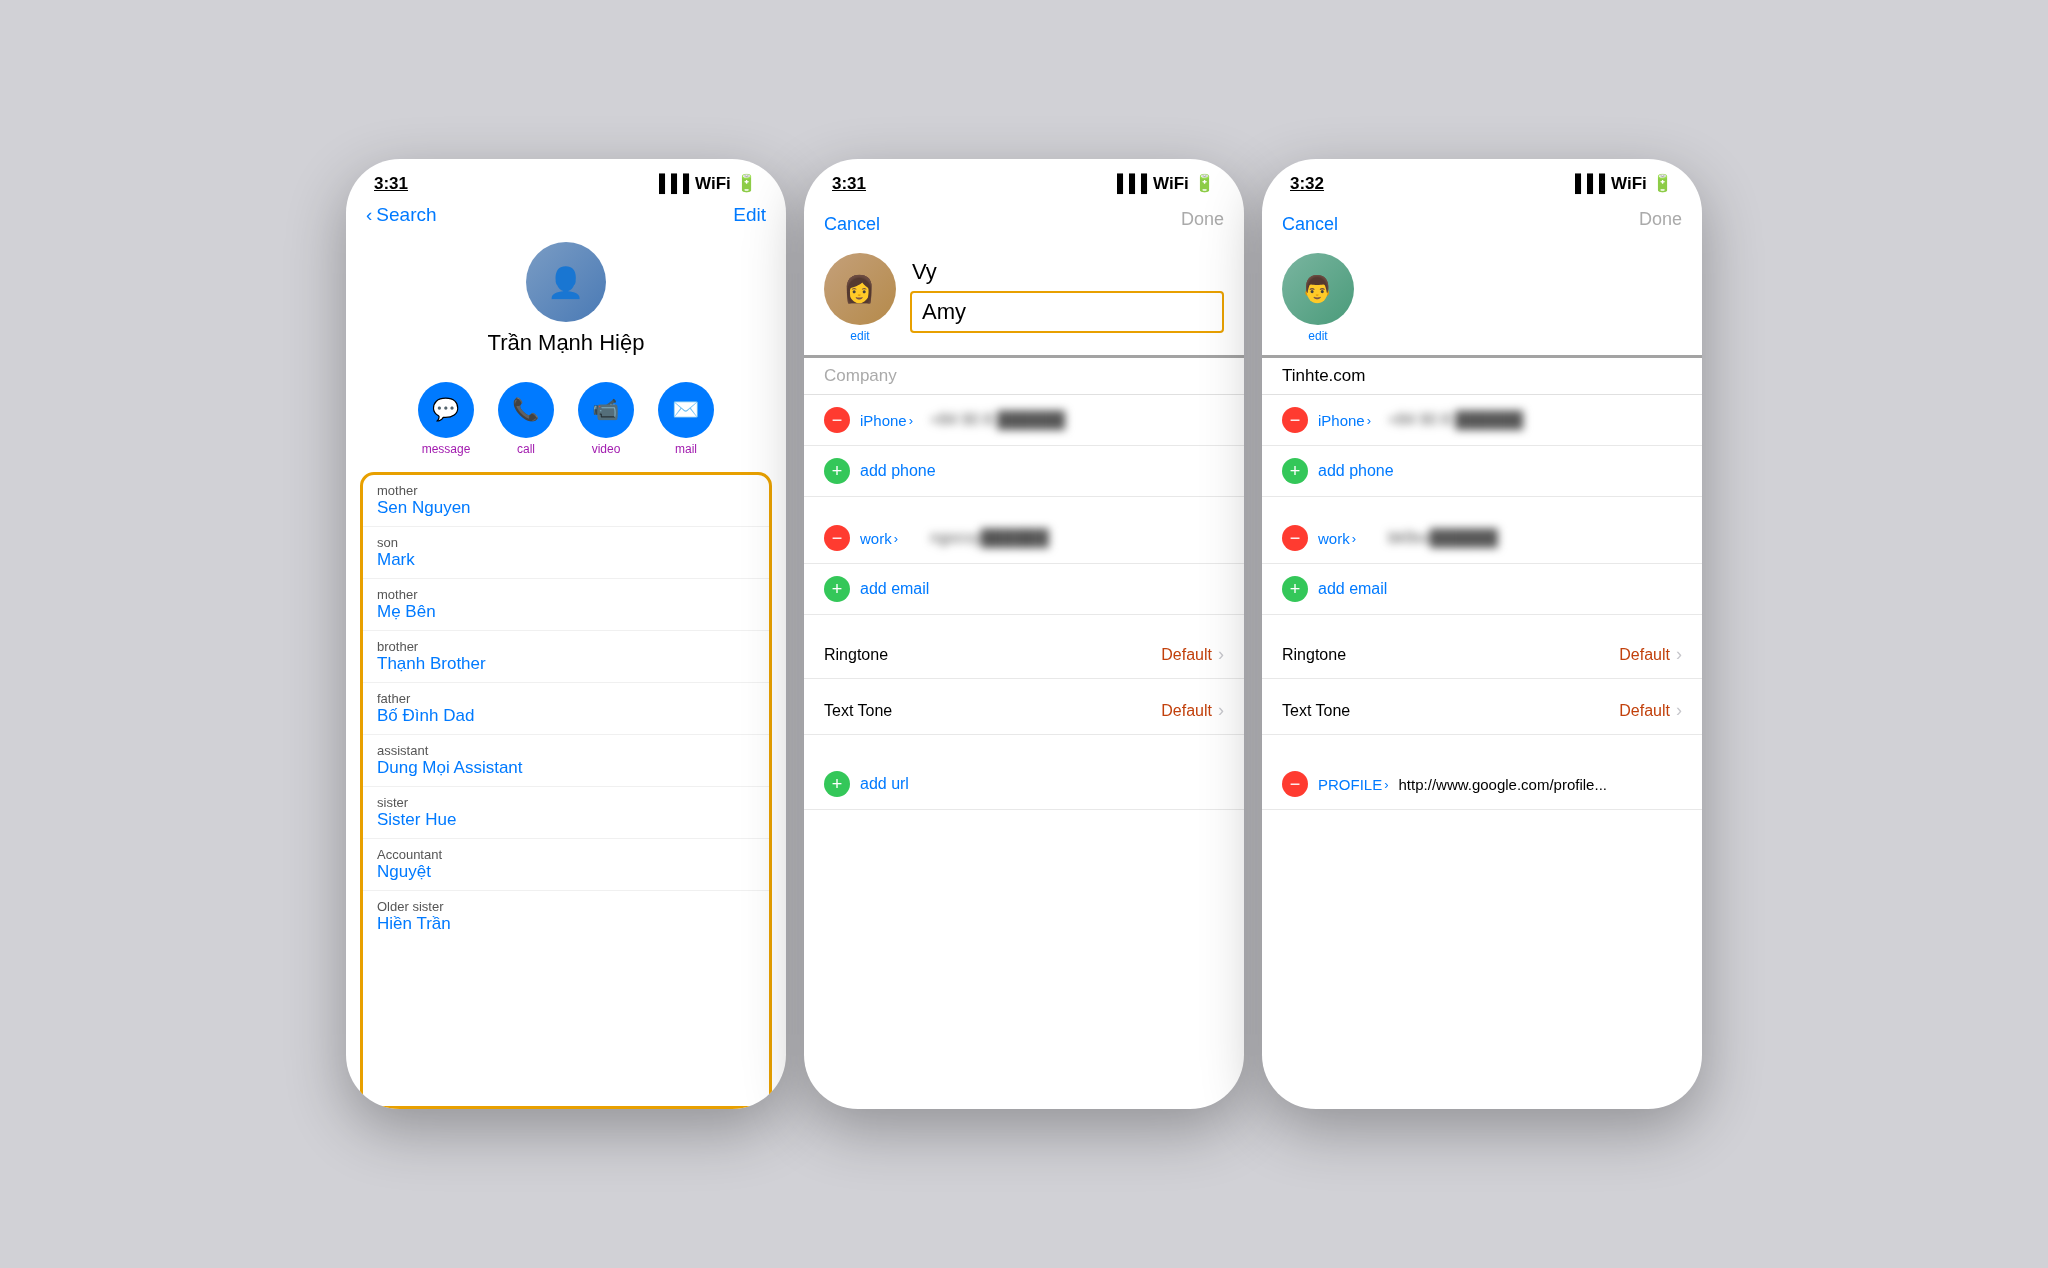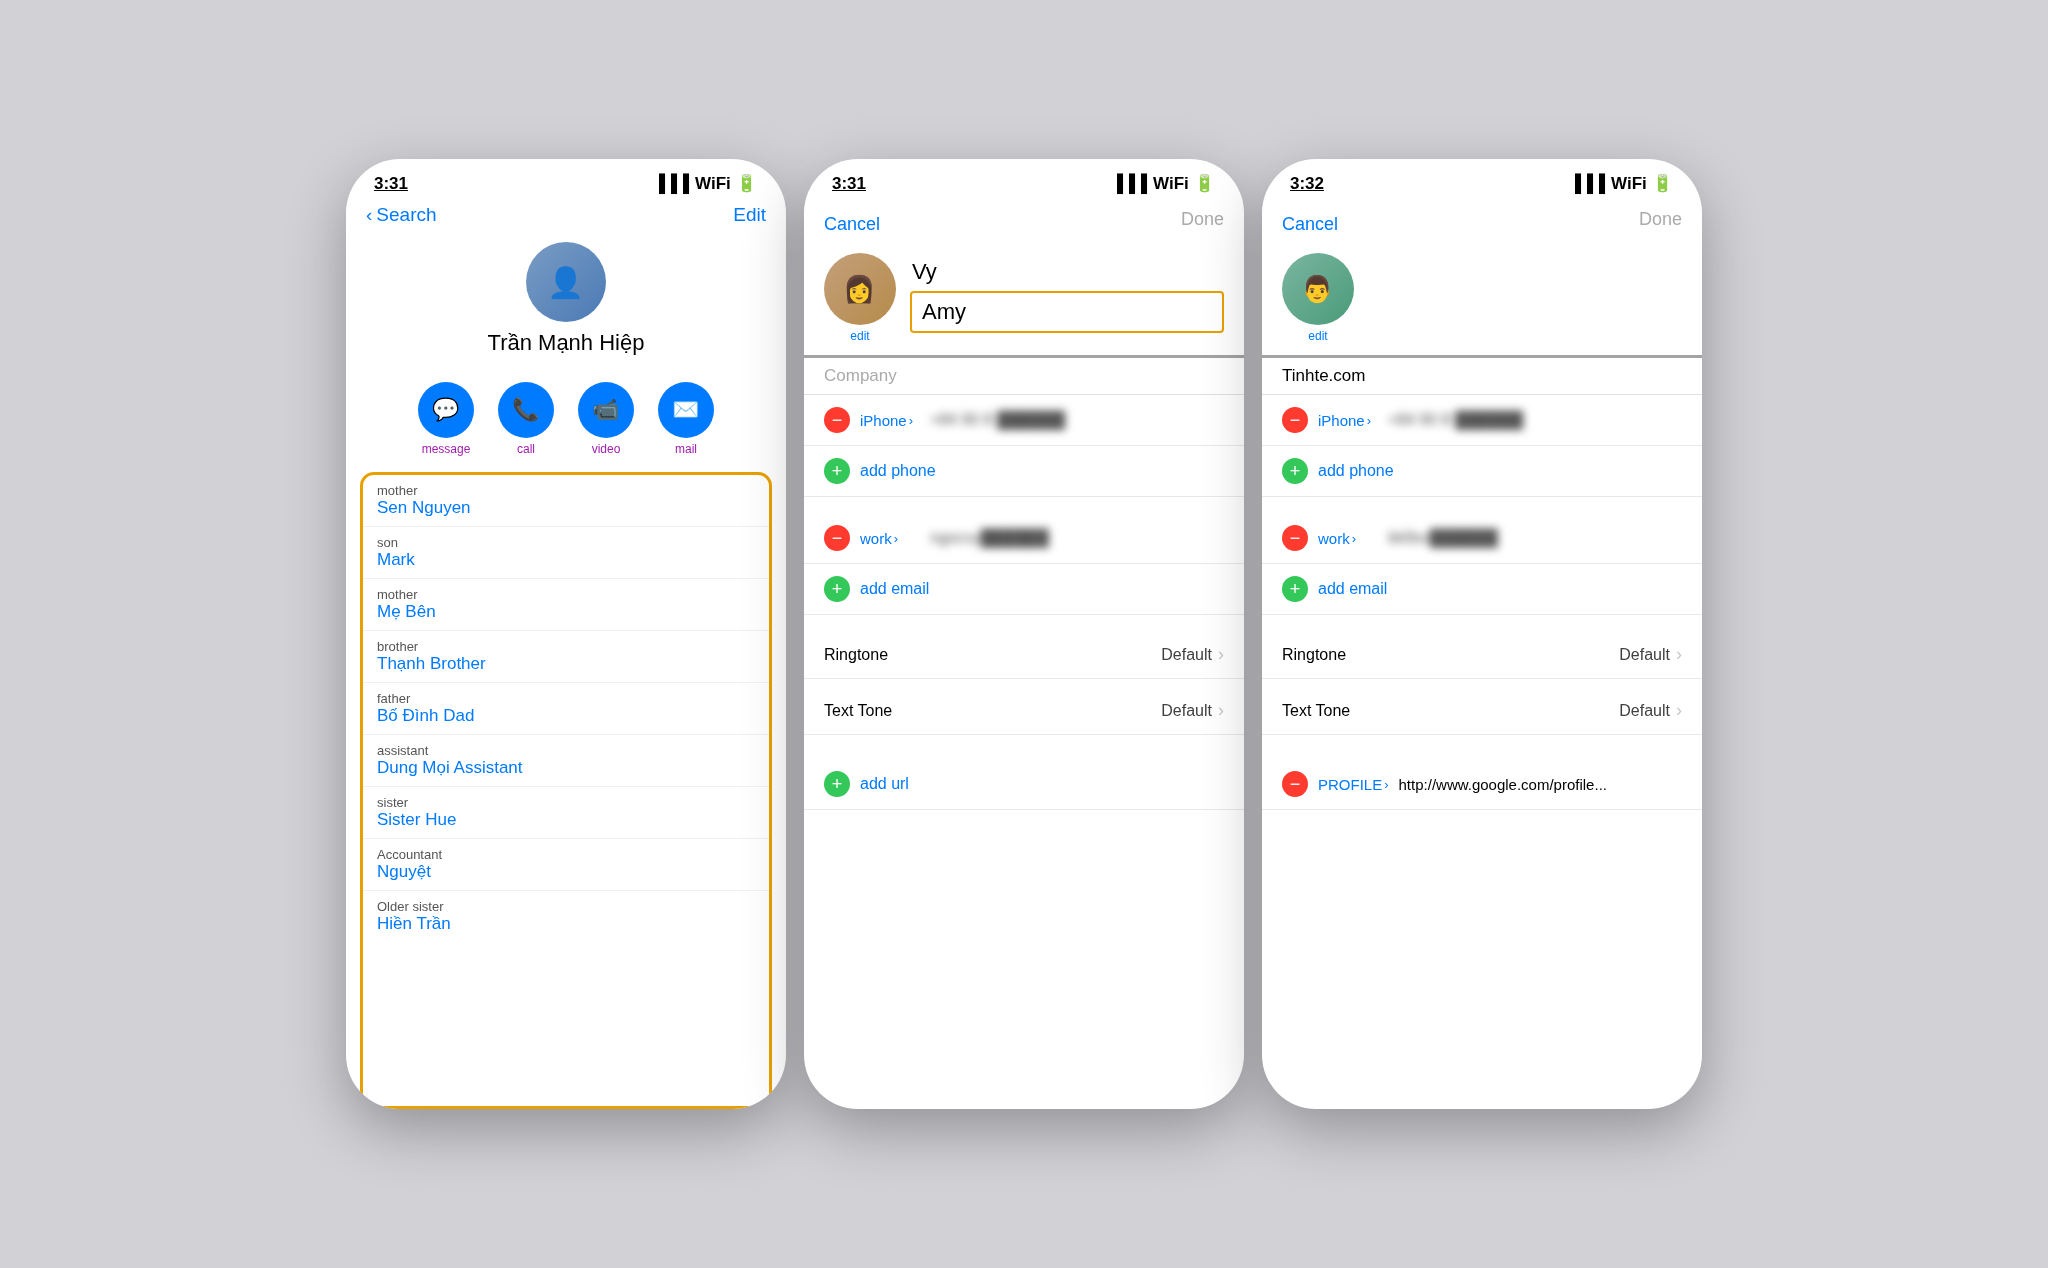--- a/index.html
+++ b/index.html
@@ -237,21 +237,21 @@
     .add-field-label { color: #007AFF; font-size: 16px; }
 
     .setting-row {
       display: flex;
       align-items: center;
       padding: 13px 20px;
       border-bottom: 1px solid #e8e8e8;
       justify-content: space-between;
     }
     .setting-label { font-size: 16px; color: #000; }
-    .setting-value { font-size: 16px; color: #404040; }
+    .setting-value { font-size: 16px; color: #c2410c; }
     .setting-chevron { color: #c7c7cc; font-size: 18px; }
 
     .profile-field-value {
       flex: 1;
       font-size: 15px;
       color: #000;
       overflow: hidden;
       text-overflow: ellipsis;
       white-space: nowrap;
     }

